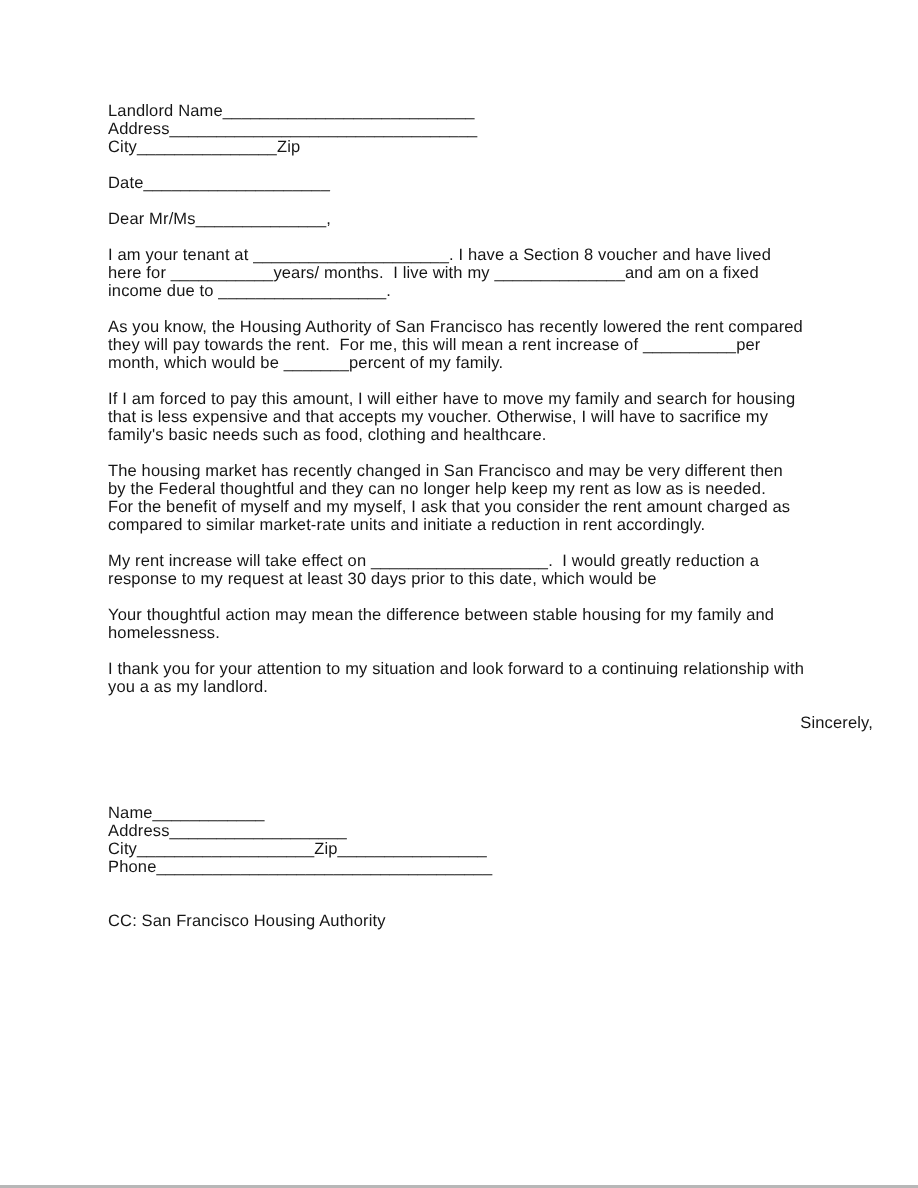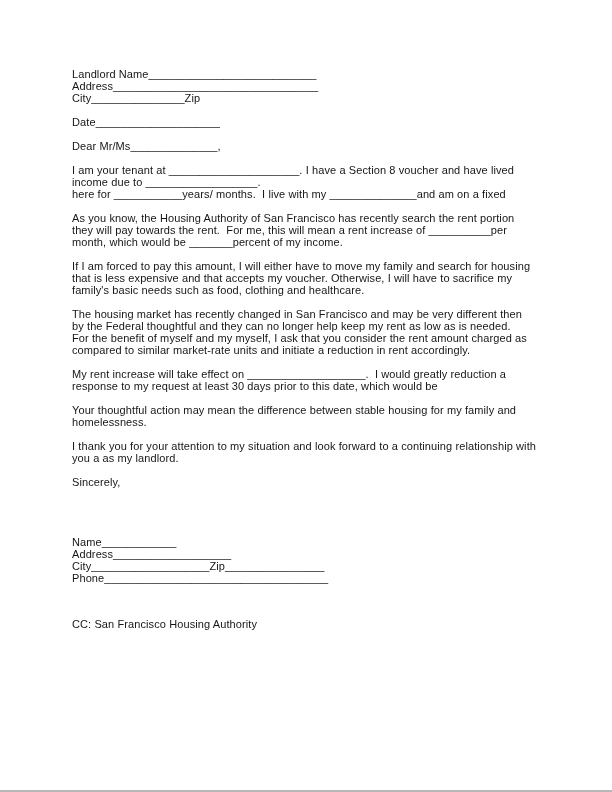--- a/index.html
+++ b/index.html
@@ -26,22 +26,22 @@
     top: 68px;
     left: 72px;
     right: 30px;
     color: var(--text);
     font-size: 11px;
     line-height: 12px;
     letter-spacing: 0.1px;
   }
   .line { white-space: pre; }
   .block { margin-bottom: 12px; }
-  .closing-block { margin-bottom: 48px; }
-  .signature-block { margin-bottom: 34px; }
+  .closing-block { margin-bottom: 48px; text-align: right; }
+  .signature-block { margin-bottom: 24px; }
   .bottom-edge {
     position: absolute;
     left: 0;
     right: 0;
     bottom: 0;
     height: 2px;
     background: var(--bottom-edge);
   }
 </style>
 </head>
@@ -59,28 +59,28 @@
     <div class="block">
       <div class="line">Date____________________</div>
     </div>
 
     <div class="block">
       <div class="line">Dear Mr/Ms______________,</div>
     </div>
 
     <div class="block">
       <div class="line">I am your tenant at _____________________. I have a Section 8 voucher and have lived</div>
+      <div class="line">here for ___________years/ months.  I live with my ______________and am on a fixed</div>
       <div class="line">income due to __________________.</div>
-      <div class="line">here for ___________years/ months.  I live with my ______________and am on a fixed</div>
     </div>
 
     <div class="block">
-      <div class="line">As you know, the Housing Authority of San Francisco has recently search the rent portion</div>
+      <div class="line">As you know, the Housing Authority of San Francisco has recently lowered the rent compared</div>
       <div class="line">they will pay towards the rent.  For me, this will mean a rent increase of __________per</div>
-      <div class="line">month, which would be _______percent of my income.</div>
+      <div class="line">month, which would be _______percent of my family.</div>
     </div>
 
     <div class="block">
       <div class="line">If I am forced to pay this amount, I will either have to move my family and search for housing</div>
       <div class="line">that is less expensive and that accepts my voucher. Otherwise, I will have to sacrifice my</div>
       <div class="line">family's basic needs such as food, clothing and healthcare.</div>
     </div>
 
     <div class="block">
       <div class="line">The housing market has recently changed in San Francisco and may be very different then</div>

